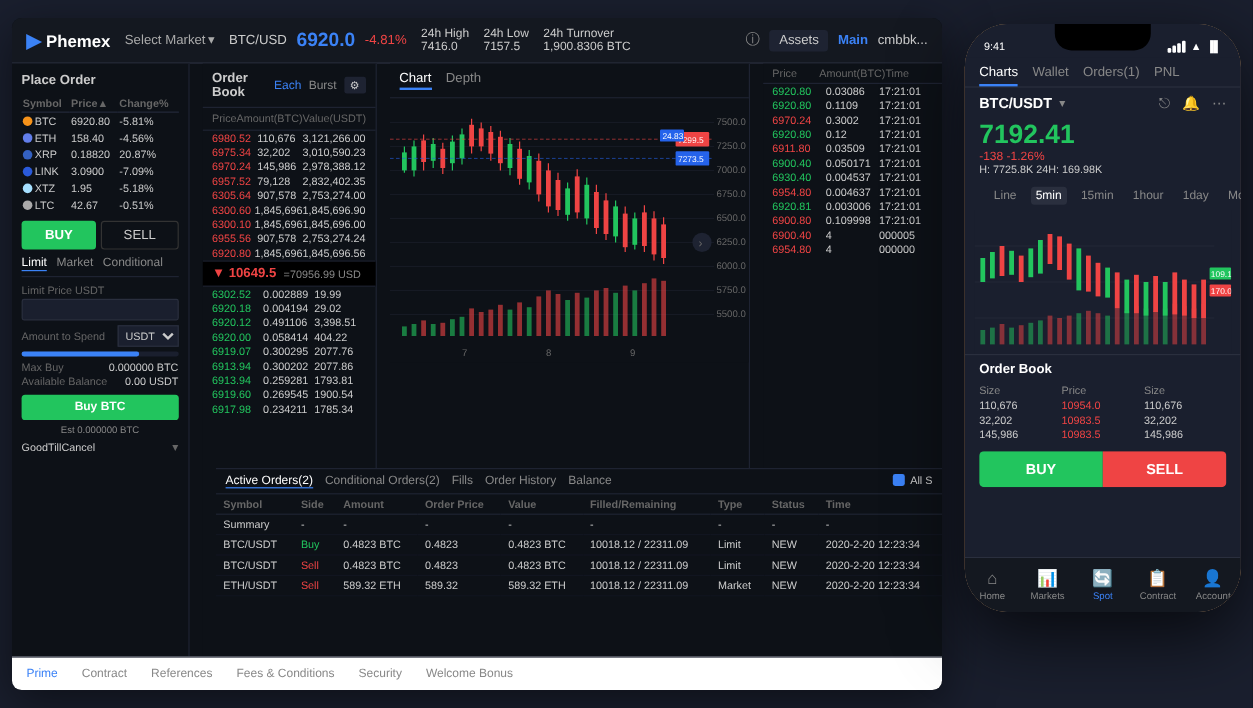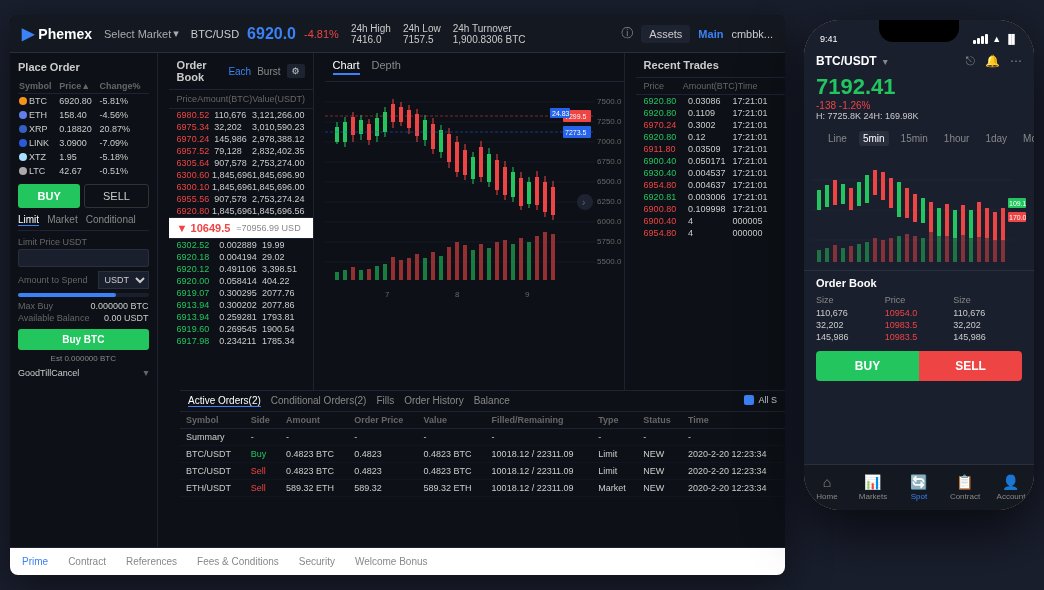--- a/index.html
+++ b/index.html
@@ -273,23 +273,23 @@
       display: grid;
       grid-template-columns: 1fr 1fr 1fr;
       padding: 1px 8px;
     }
     .ob-row .sell { color: #ef4444; font-size: 9px; }
     .ob-row .buy-c { color: #22c55e; font-size: 9px; }
     .ob-row .neutral { color: #ccc; font-size: 9px; }
 
     .mid-price {
       padding: 4px 8px;
-      background: #ffffff;
-      display: flex;
-      align-items: center;
+      background: #000000;
+      display: flex;
+      align-items: flex-end;
       gap: 6px;
       border-top: 1px solid #1e2332;
       border-bottom: 1px solid #1e2332;
     }
     .mid-price-val { color: #ef4444; font-size: 11px; font-weight: bold; }
     .mid-price-usd { color: #888; font-size: 9px; }
 
     
     .chart-area {
       width: 300px;
@@ -992,21 +992,20 @@
           <rect x="218" y="150" width="4" height="48" fill="#ef4444" opacity="0.6"></rect>
           <rect x="226" y="152" width="4" height="46" fill="#ef4444" opacity="0.6"></rect>
 
           <circle cx="260" cy="120" r="8" fill="#1e2332"></circle>
           <text x="257" y="124" fill="#666" font-size="10">›</text>
         </svg>
       </div>
     </div>
 
     <div class="right-panel">
-      <div class="rt-title">Recent Trades</div>
       <div class="rt-cols">
         <span class="rt-col">Price</span>
         <span class="rt-col">Amount(BTC)</span>
         <span class="rt-col">Time</span>
       </div>
       <div class="rt-rows">
         <div class="rt-row">
             <span class="buy-c">6920.80</span>
             <span class="neutral">0.03086</span>
             <span class="neutral">17:21:01</span>
@@ -1168,20 +1167,26 @@
           <div class="signal-bar" style="height:8px;"></div>
           <div class="signal-bar" style="height:10px;"></div>
         </div>
         <span style="font-size:9px;">▲</span>
         <span style="font-size:9px;">▐▌</span>
       </div>
     </div>
 
     <div class="phone-content">
 
+      <div class="mobile-nav-tabs">
+        <span class="mobile-nav-tab active">Charts</span>
+        <span class="mobile-nav-tab">Wallet</span>
+        <span class="mobile-nav-tab">Orders(1)</span>
+        <span class="mobile-nav-tab">PNL</span>
+      </div>
 
       <div class="mobile-pair">
         <span class="mobile-pair-name">BTC/USDT</span>
         <span class="mobile-pair-chevron">▾</span>
         <div class="mobile-pair-icons">
           <span>⎋</span>
           <span>🔔</span>
           <span>⋯</span>
         </div>
       </div>

